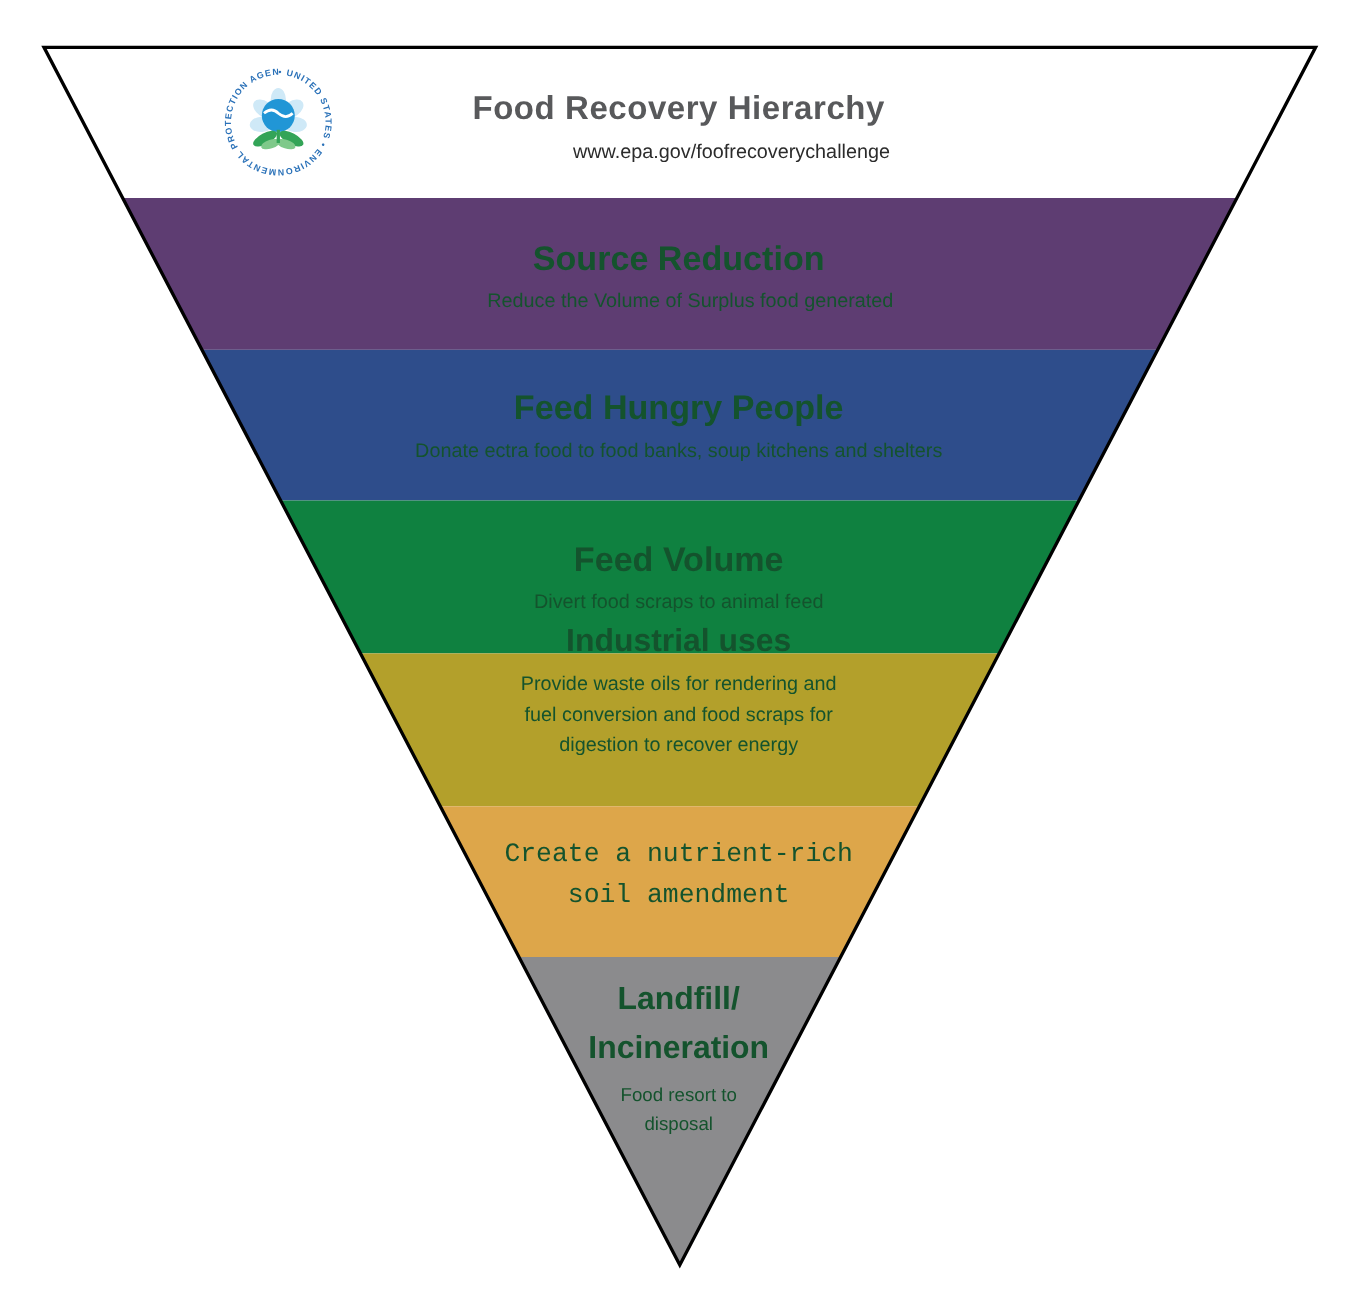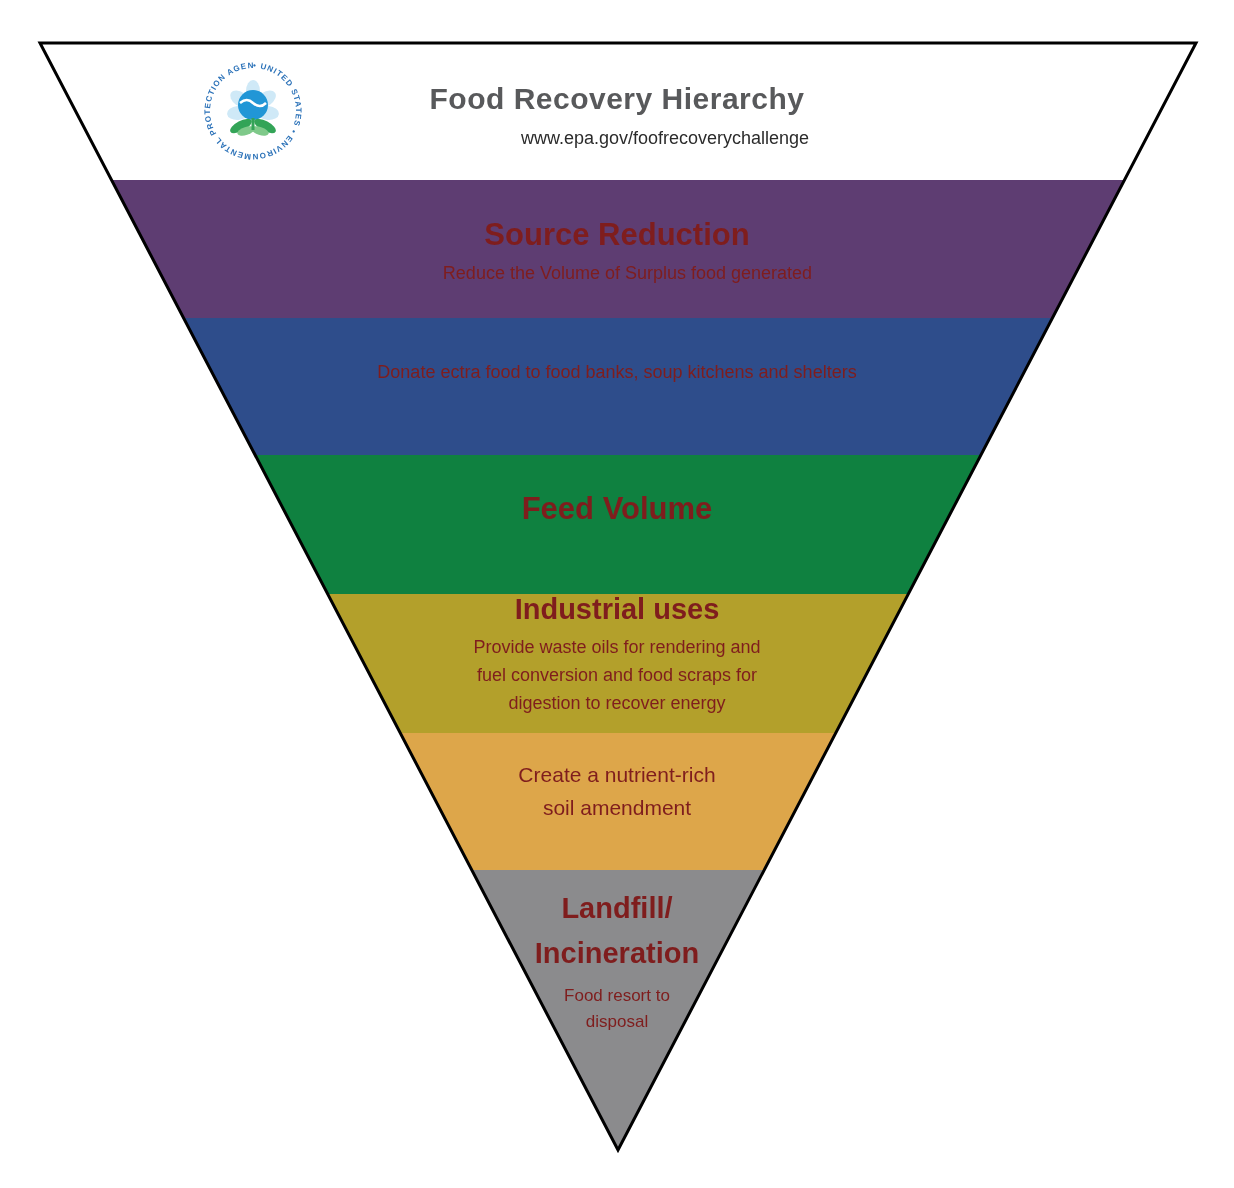--- a/index.html
+++ b/index.html
@@ -29,29 +29,29 @@
     position:absolute;top:82px;left:0;width:100%;text-align:center;
     font-size:30px;font-weight:bold;color:#58595b;letter-spacing:.5px;
   }
   .page-url{
     position:absolute;top:128px;left:0;width:100%;text-align:center;
     font-size:18px;color:#2b2b2b;margin-left:48px;
   }
   .epa-logo{position:absolute;top:58px;left:200px;width:106px;height:106px;}
 
   
-  .lvl{position:absolute;left:0;width:100%;text-align:center;color:#7f1d1d;z-index:6;}
+  .lvl{position:absolute;left:0;width:100%;text-align:center;color:#14532d;z-index:6;}
   .lvl-title{font-weight:bold;line-height:1.2;white-space:pre-line;}
   .lvl-desc{white-space:pre-line;margin-top:7px;line-height:1.55;}
 
   .lvl.l0{top:216px;} .lvl.l0 .lvl-title{font-size:31px;} .lvl.l0 .lvl-desc{font-size:18px;margin-left:21px;}
   .lvl.l1{top:352px;} .lvl.l1 .lvl-title{font-size:31px;} .lvl.l1 .lvl-desc{font-size:18px;}
   .lvl.l2{top:490px;} .lvl.l2 .lvl-title{font-size:31px;} .lvl.l2 .lvl-desc{font-size:18px;}
-  .lvl.l3{top:592px;} .lvl.l3 .lvl-title{font-size:29px;} .lvl.l3 .lvl-desc{font-size:18px;}
-  .lvl.l4{top:752px;} .lvl.l4 .lvl-title{font-size:29px;} .lvl.l4 .lvl-desc{font-size:21px;}
+  .lvl.l3{top:566px;} .lvl.l3 .lvl-title{font-size:29px;} .lvl.l3 .lvl-desc{font-size:18px;}
+  .lvl.l4{top:752px;} .lvl.l4 .lvl-title{font-size:29px;} .lvl.l4 .lvl-desc{font-size:24px;font-family:Liberation Mono, monospace;}
   .lvl.l5{top:886px;} .lvl.l5 .lvl-title{font-size:29px;line-height:1.55;} .lvl.l5 .lvl-desc{font-size:17px;}
 </style>
 </head>
 <body>
 
 <div class="stage">
 
   <div class="pyramid-clip">
     <div class="stripe s0" style="background: rgb(94, 61, 114);"></div>
     <div class="stripe s1" style="background: rgb(46, 77, 139);"></div>
@@ -94,24 +94,26 @@
     </svg>
     <div class="page-title">Food Recovery Hierarchy</div>
     <div class="page-url">www.epa.gov/foofrecoverychallenge</div>
   </div>
 
   <div class="lvl l0">
     <div class="lvl-title">Source Reduction</div>
     <div class="lvl-desc">Reduce the Volume of Surplus food generated</div>
   </div>
   <div class="lvl l1">
+    <div class="lvl-title">Feed Hungry People</div>
     <div class="lvl-desc">Donate ectra food to food banks, soup kitchens and shelters</div>
   </div>
   <div class="lvl l2">
     <div class="lvl-title">Feed Volume</div>
+    <div class="lvl-desc">Divert food scraps to animal feed</div>
   </div>
   <div class="lvl l3">
     <div class="lvl-title">Industrial uses</div>
     <div class="lvl-desc">Provide waste oils for rendering and
 fuel conversion and food scraps for
 digestion to recover energy</div>
   </div>
   <div class="lvl l4">
     <div class="lvl-desc">Create a nutrient-rich
 soil amendment</div>

